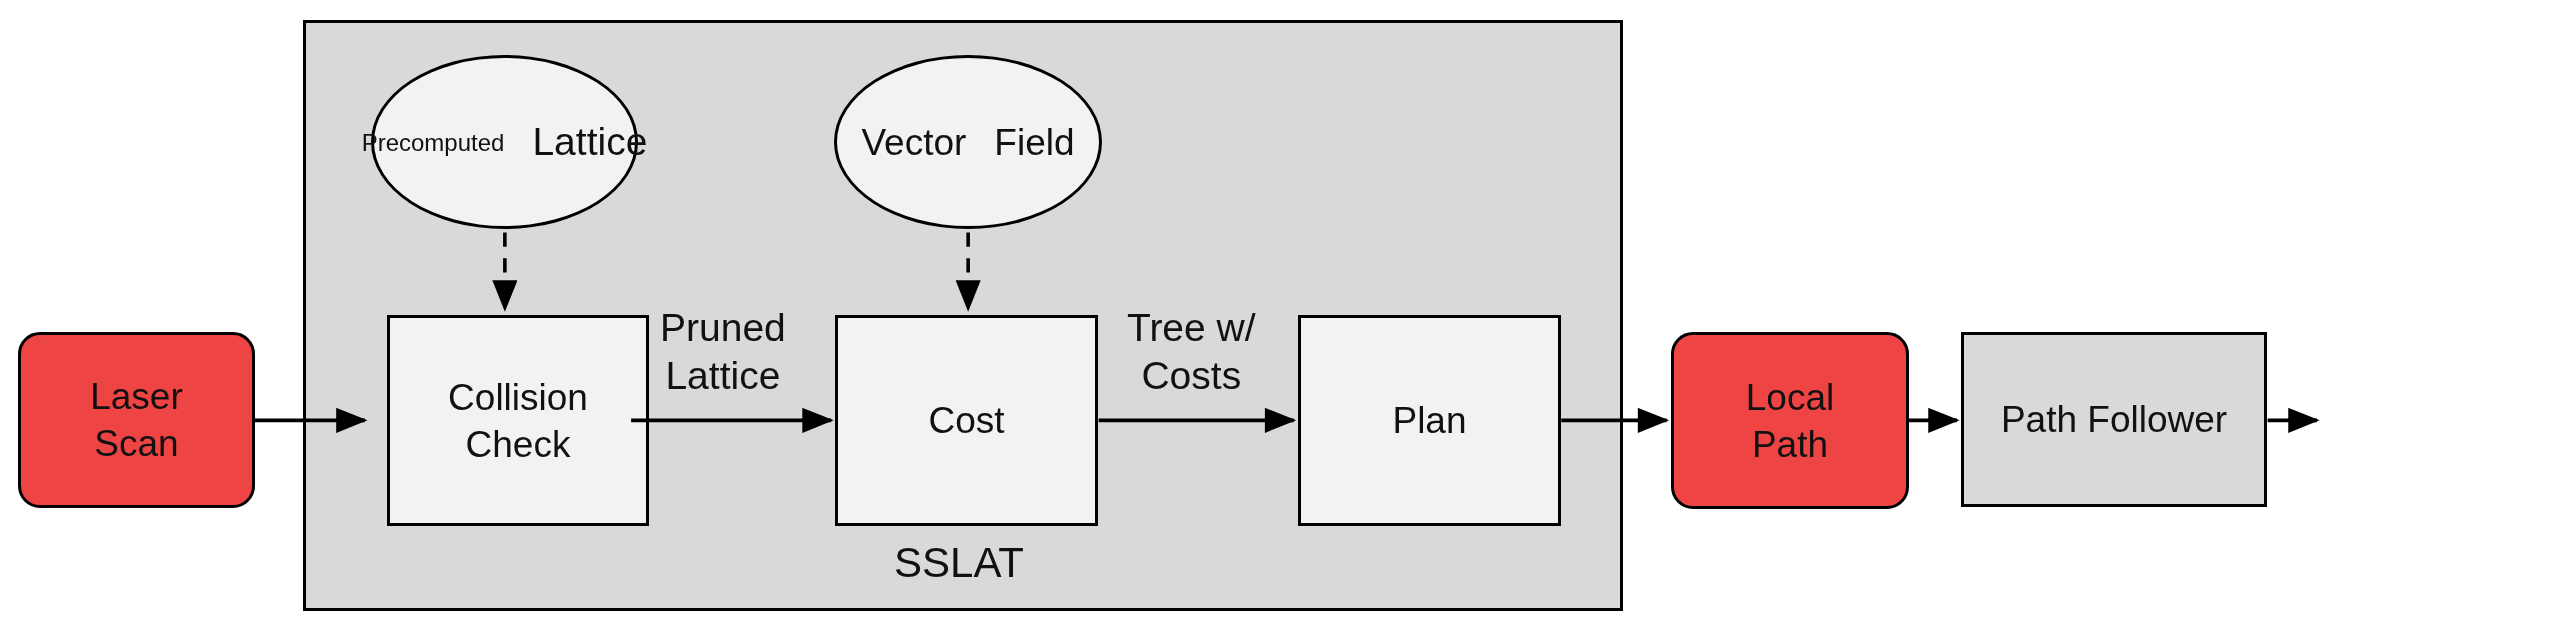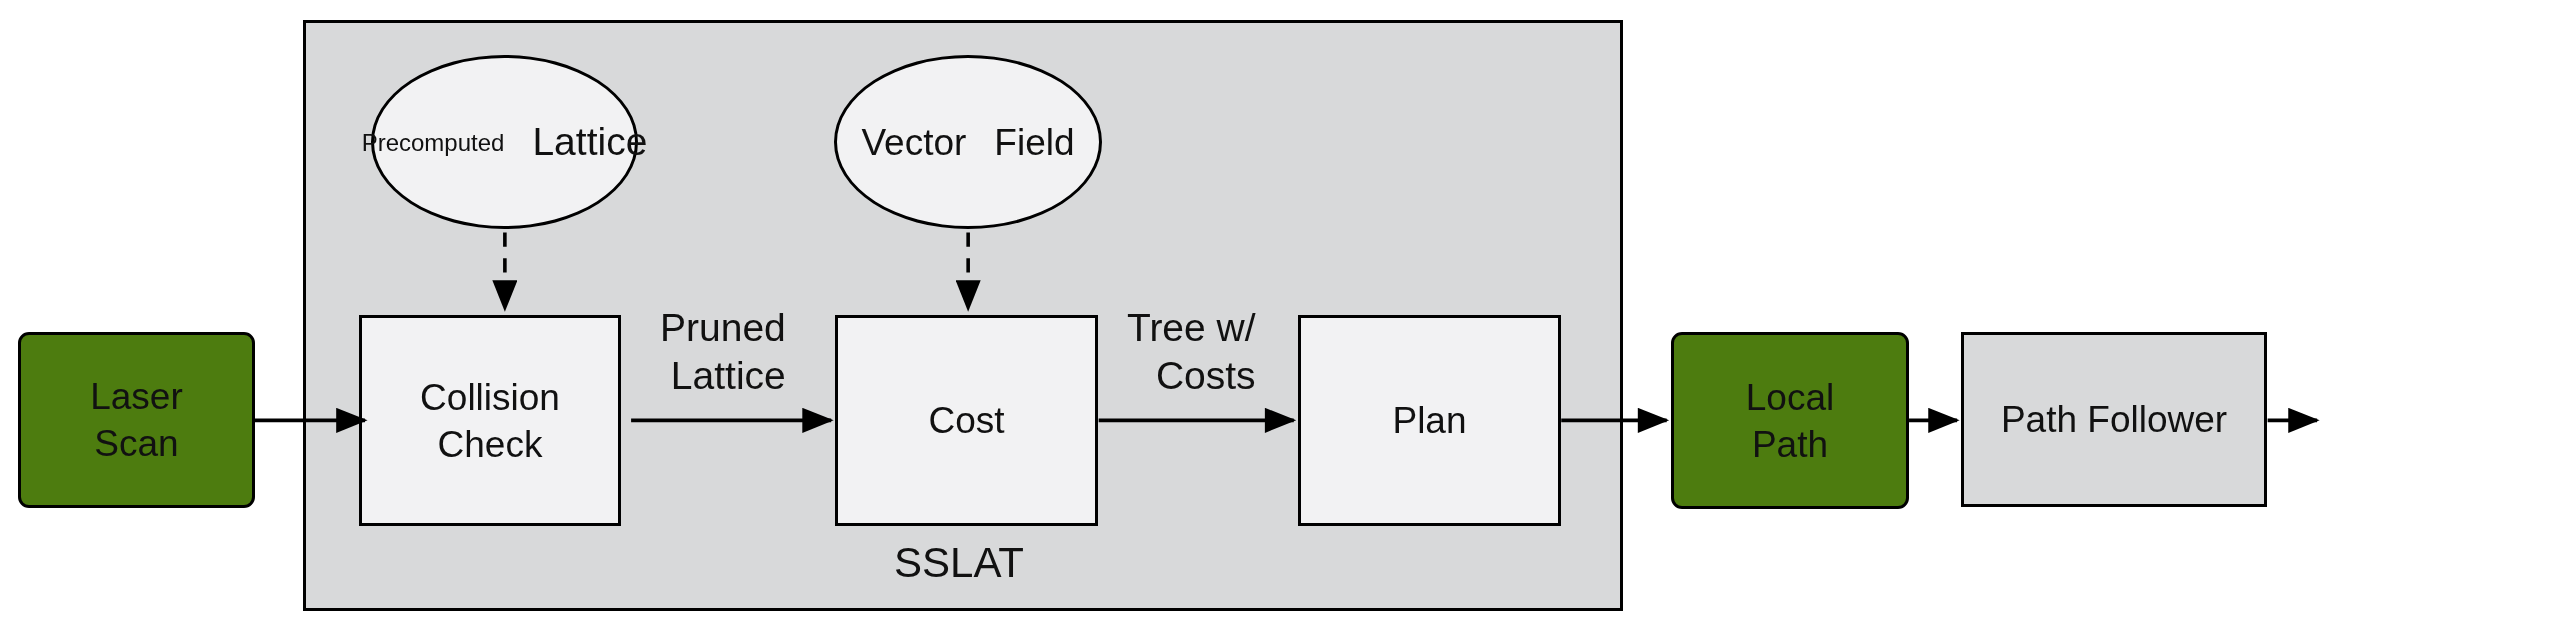--- a/index.html
+++ b/index.html
@@ -20,22 +20,22 @@
     position: absolute;
     box-sizing: border-box;
     border: 3.6px solid #000000;
     display: flex;
     flex-direction: column;
     align-items: center;
     justify-content: center;
     text-align: center;
   }
   .rounded {
-    border-radius: 11px;
-    background: #4d7c0f;
+    border-radius: 22px;
+    background: #ef4444;
   }
   .process {
     background: #f2f2f3;
   }
   .container-box {
     position: absolute;
     box-sizing: border-box;
     border: 3.6px solid #000000;
     background: #d8d9da;
   }
@@ -63,21 +63,21 @@
   }
   .label-big {
     font-size: 39px;
     line-height: 44px;
     white-space: nowrap;
   }
   .edge-label {
     position: absolute;
     font-size: 39px;
     line-height: 48px;
-    text-align: right;
+    text-align: center;
     white-space: nowrap;
   }
   .container-title {
     position: absolute;
     left: 0;
     right: 8px;
     bottom: 24.4px;
     text-align: center;
     font-size: 42px;
     line-height: 42px;
@@ -118,21 +118,21 @@
   <div class="ellipse" style="left:834px; top:55px; width:268px; height:174px;">
     <div class="label-line">Vector</div>
     <div class="label-line">Field</div>
   </div>
 
   <div class="node rounded" style="left:18px; top:332px; width:237px; height:176px;">
     <div class="label-line">Laser</div>
     <div class="label-line">Scan</div>
   </div>
 
-  <div class="node process" style="left:359px; top:315px; width:262px; height:211px;">
+  <div class="node process" style="left:387px; top:315px; width:262px; height:211px;">
     <div class="label-line">Collision</div>
     <div class="label-line">Check</div>
   </div>
 
   <div class="node process" style="left:835px; top:315px; width:263px; height:211px;gap:28px;">
     <div class="label-line">Cost</div>
   </div>
 
   <div class="node process" style="left:1298px; top:315px; width:263px; height:211px;">
     <div class="label-line">Plan</div>

